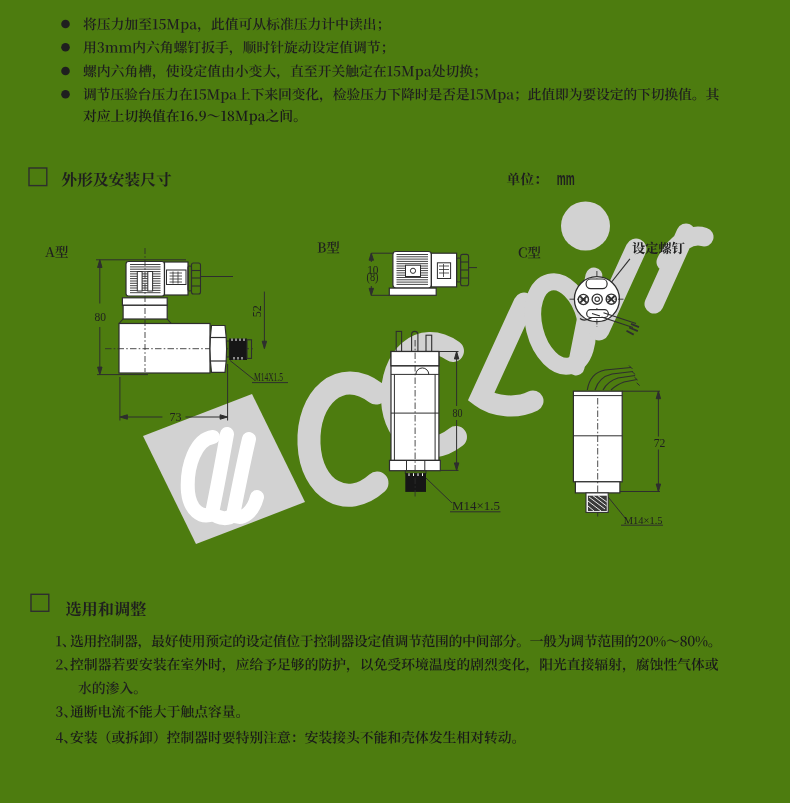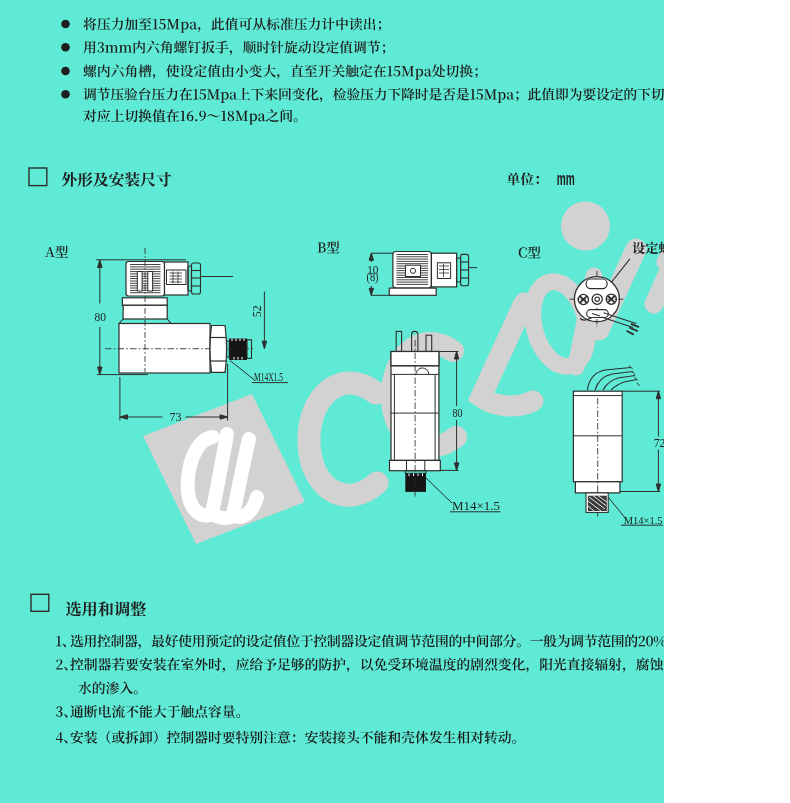--- a/index.html
+++ b/index.html
@@ -1,14 +1,14 @@
 <!DOCTYPE html>
 <html><head><meta charset="utf-8"><title>doc</title><style>
 html,body{margin:0;padding:0;background:#fff}
-#page{position:relative;width:664px;height:803px;background:#5eead4;overflow:hidden;font-family:"Liberation Sans",sans-serif}
+#page{position:relative;width:790px;height:803px;background:#4d7c0f;overflow:hidden;font-family:"Liberation Sans",sans-serif}
 </style></head><body>
 <div id="page">
 <svg width="790" height="803" viewBox="0 0 790 803" xmlns="http://www.w3.org/2000/svg">
 <defs>
         <path id="g0" d="M58 687 47 680C84 627 121 545 122 476C203 400 291 580 58 687ZM455 268 445 261C487 220 534 152 543 96C629 34 700 210 455 268ZM29 227 100 117C111 124 117 138 116 151C159 206 197 259 227 305V-84H246C281 -84 321 -61 321 -48V800C348 804 355 814 358 828L227 841V357C154 301 77 251 29 227ZM679 815 541 845C505 740 426 610 348 537L358 527C400 550 441 581 479 615C505 589 526 553 531 522C605 470 671 603 505 638C525 658 545 679 564 700H794C697 540 547 427 343 346L352 331C620 396 788 517 902 685C927 686 942 689 949 698L853 778L803 729H588C608 754 626 778 641 802C668 800 675 805 679 815ZM882 394 834 319H815V430C838 433 847 441 850 456L723 469V319H356L364 290H723V39C723 24 717 18 698 18C674 18 548 27 548 27V12C604 5 632 -7 650 -21C666 -35 673 -56 677 -86C799 -74 815 -34 815 34V290H943C956 290 967 295 969 306C938 341 882 394 882 394Z"></path>
         <path id="g1" d="M669 313 660 305C709 259 765 182 782 118C877 55 946 249 669 313ZM806 475 753 403H609V630C634 634 643 643 645 658L513 671V403H278L286 374H513V8H172L180 -21H943C957 -21 967 -16 970 -5C932 32 867 85 867 85L809 8H609V374H876C890 374 900 379 903 390C867 425 806 475 806 475ZM855 825 797 752H253L141 801V500C141 309 131 96 31 -73L44 -82C226 79 237 320 237 500V723H931C945 723 956 728 958 739C919 775 855 825 855 825Z"></path>
         <path id="g2" d="M406 842C406 754 407 668 403 587H87L96 558H401C386 314 320 104 41 -68L52 -84C408 73 484 297 504 558H770C761 287 742 85 705 52C694 42 684 39 664 39C637 39 548 46 490 51L489 36C542 27 593 11 613 -5C632 -21 638 -46 637 -77C704 -77 747 -62 781 -28C836 28 858 231 868 542C891 545 904 551 912 560L815 644L760 587H506C510 656 511 728 512 801C536 804 545 814 548 829Z"></path>
         <path id="g3" d="M578 674V-62H594C635 -62 671 -40 671 -28V48H819V-46H834C869 -46 914 -21 915 -12V628C936 632 952 640 959 649L858 730L808 674H675L578 718ZM819 77H671V645H819ZM193 839C193 769 194 697 192 625H45L54 596H192C186 363 156 128 20 -69L35 -84C236 104 276 355 286 596H401C394 270 381 89 346 56C336 47 328 43 309 43C288 43 230 48 194 52L193 36C232 28 265 16 280 1C292 -13 296 -36 296 -67C345 -67 388 -52 419 -19C470 35 486 204 494 581C516 584 529 590 536 599L443 680L391 625H287L290 798C315 802 323 812 326 826Z"></path>
         <path id="g4" d="M826 835 764 758H62L71 729H425C370 660 241 544 146 504C135 499 111 496 111 496L158 381C167 385 176 392 184 405C421 439 618 473 757 501C788 465 814 428 829 394C938 336 980 562 603 661L593 652C639 618 691 573 737 524C536 510 346 500 221 495C328 540 447 608 513 661C534 657 548 664 553 673L449 729H912C926 729 937 734 940 745C896 783 826 835 826 835ZM768 329 706 251H547V378C573 382 581 392 583 406L447 418V251H134L142 222H447V-4H39L47 -33H937C952 -33 962 -28 965 -17C921 22 849 76 849 76L785 -4H547V222H854C868 222 879 227 881 238C839 276 768 329 768 329Z"></path>
         <path id="g5" d="M65 0 430 -2V27L310 45L308 233V576L312 735L297 746L61 689V656L195 676V233L193 45L65 29Z"></path>

